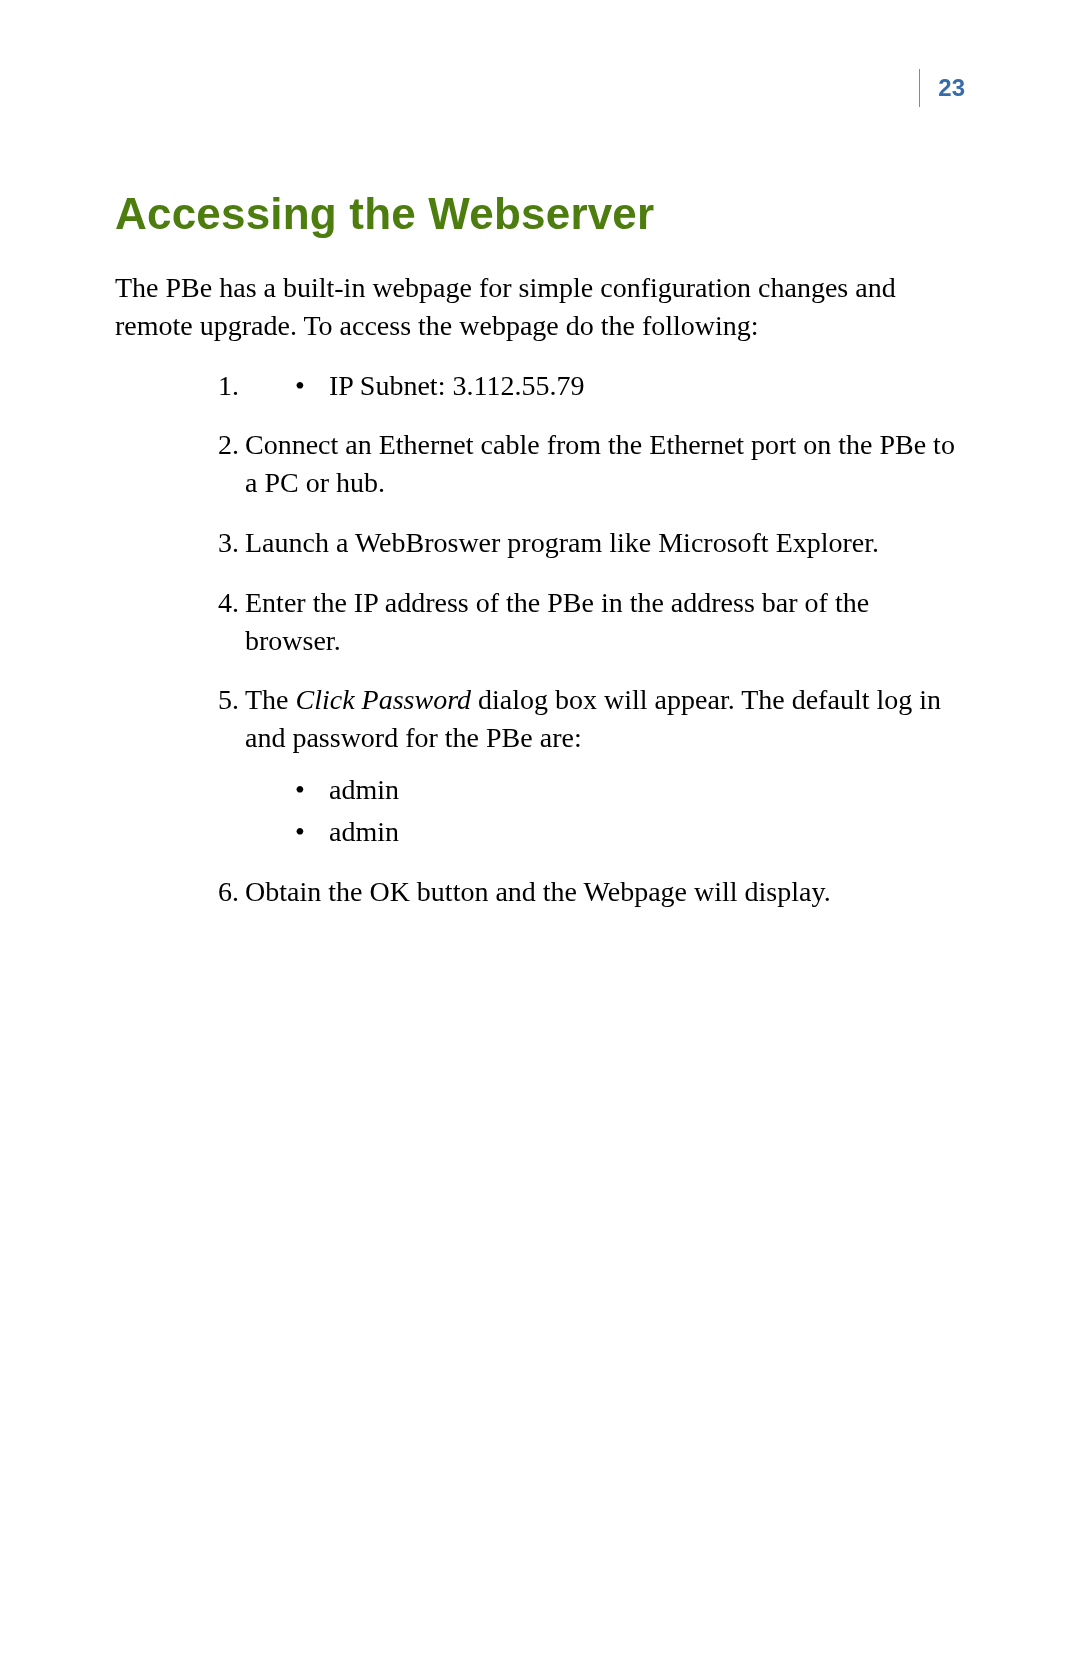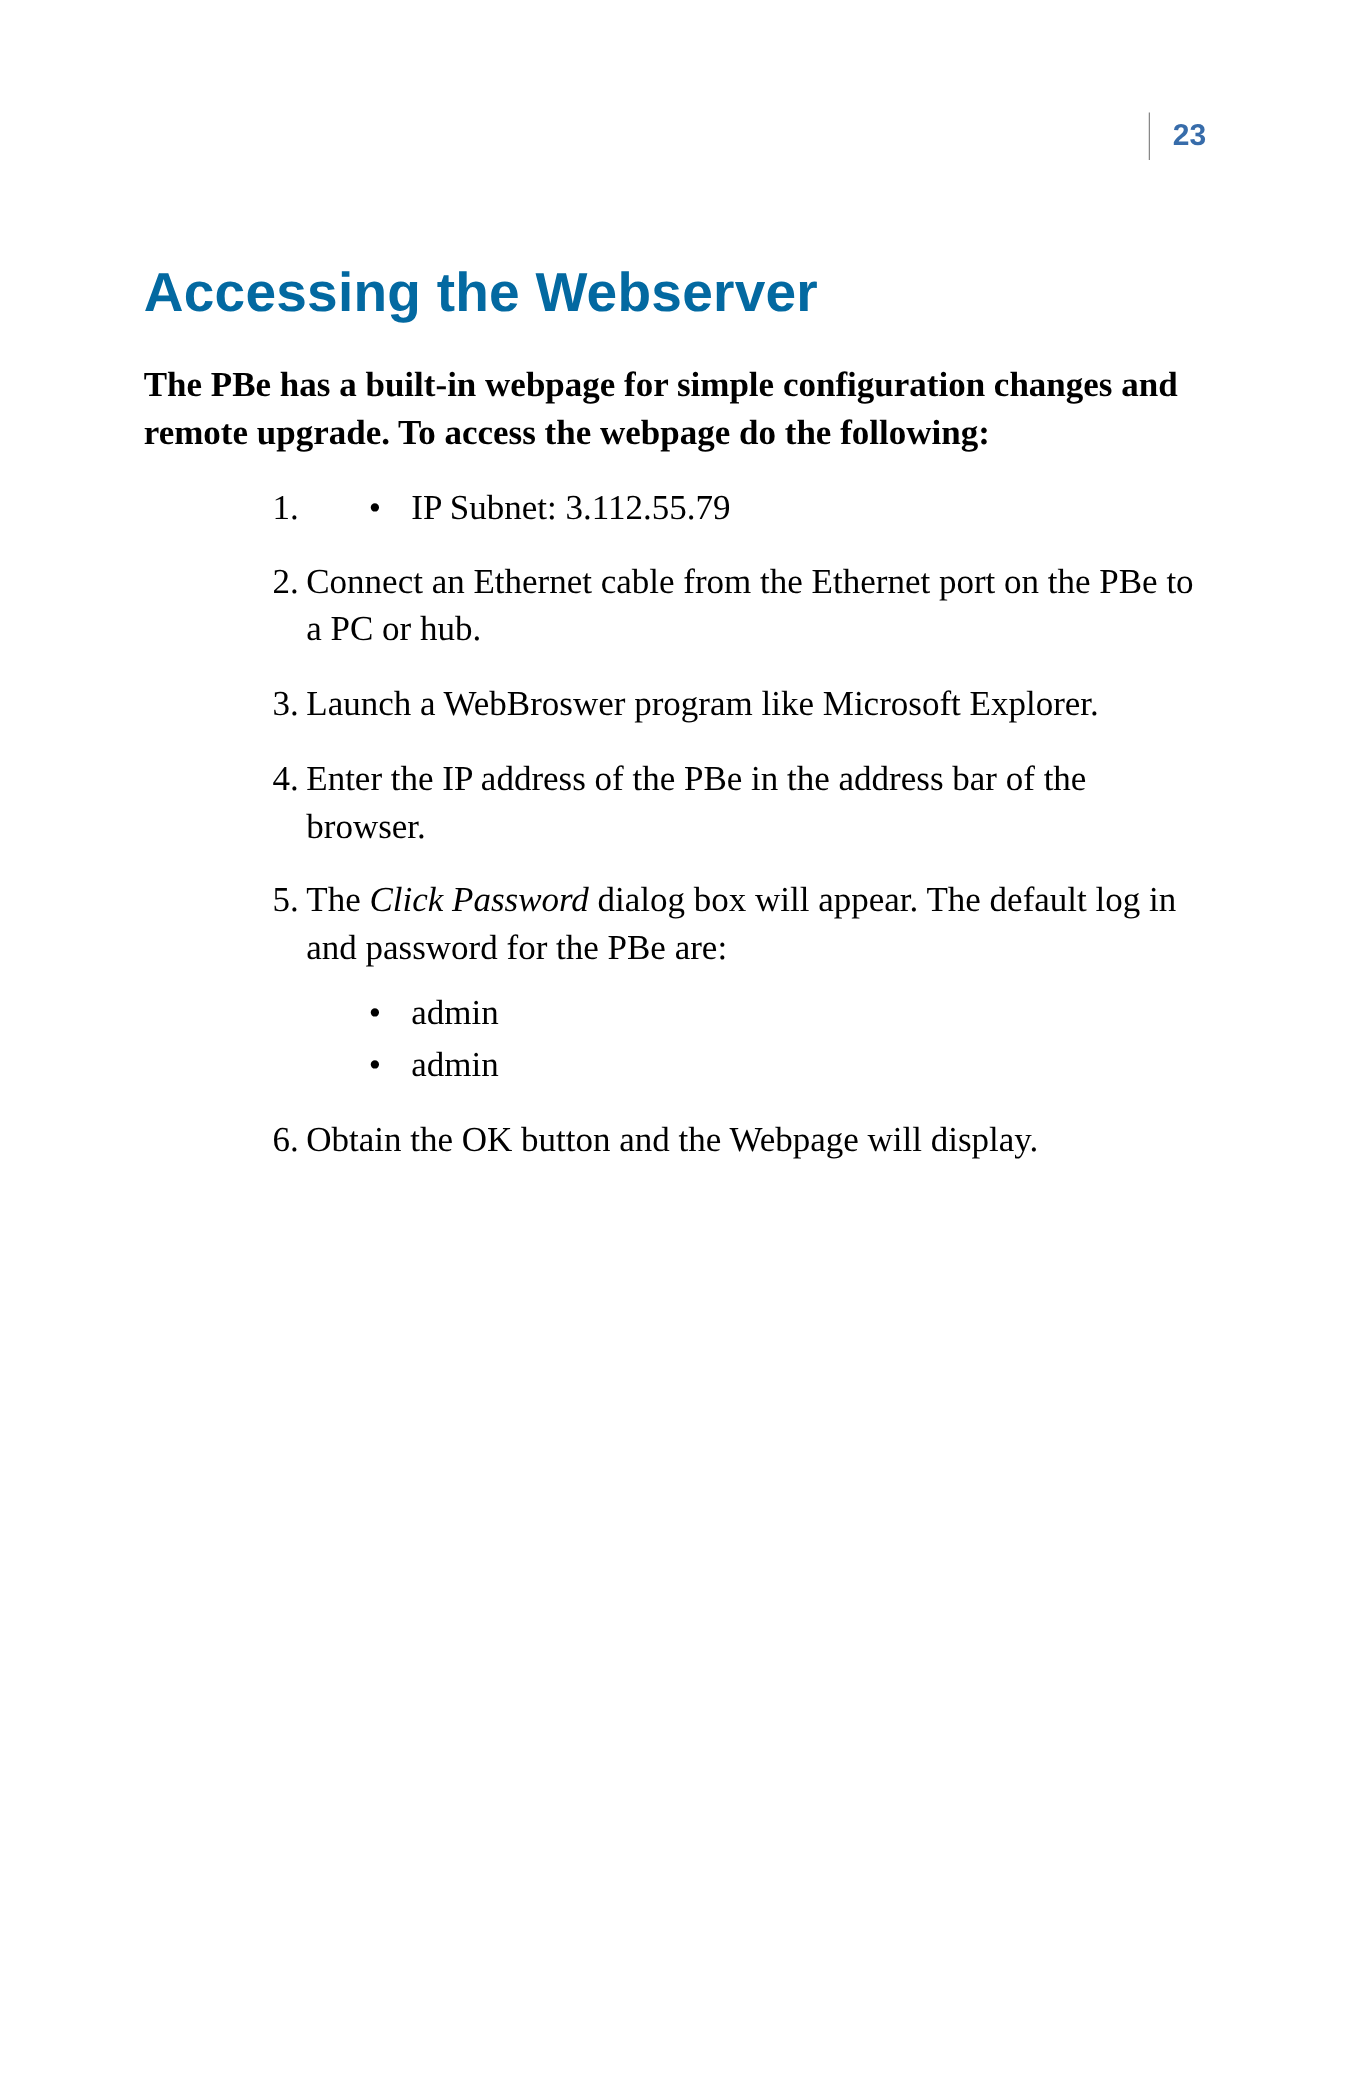--- a/index.html
+++ b/index.html
@@ -9,21 +9,21 @@
     height: 1669px;
     background: #ffffff;
     font-family: "Times New Roman", Times, serif;
     color: #000000;
   }
   .page {
     position: relative;
     width: 1080px;
     height: 1669px;
     box-sizing: border-box;
-    padding: 90px 115px 0 115px;
+    padding: 69px 115px 0 115px;
   }
   .header-row {
     position: relative;
     height: 60px;
   }
   .page-number {
     position: absolute;
     right: 0;
     top: 0;
     font-family: "Trebuchet MS", "Segoe UI", Arial, sans-serif;
@@ -31,30 +31,29 @@
     font-size: 24px;
     color: #376caa;
     padding-left: 18px;
     border-left: 1.5px solid #888;
     line-height: 1.6;
   }
   .title {
     font-family: "Trebuchet MS", "Segoe UI", Arial, sans-serif;
     font-weight: 700;
     font-size: 44px;
-    color: #0369a1;
+    color: #4d7c0f;
     margin-top: 60px;
     margin-bottom: 30px;
     letter-spacing: 0.2px;
   }
   .intro {
     font-size: 28px;
     line-height: 1.35;
     margin-bottom: 22px;
-    font-weight: bold;
   }
   ol.main-list {
     list-style: none;
     padding: 0 0 0 90px;
     margin: 0;
     font-size: 28px;
   }
   ol.main-list > li {
     position: relative;
     padding-left: 40px;

